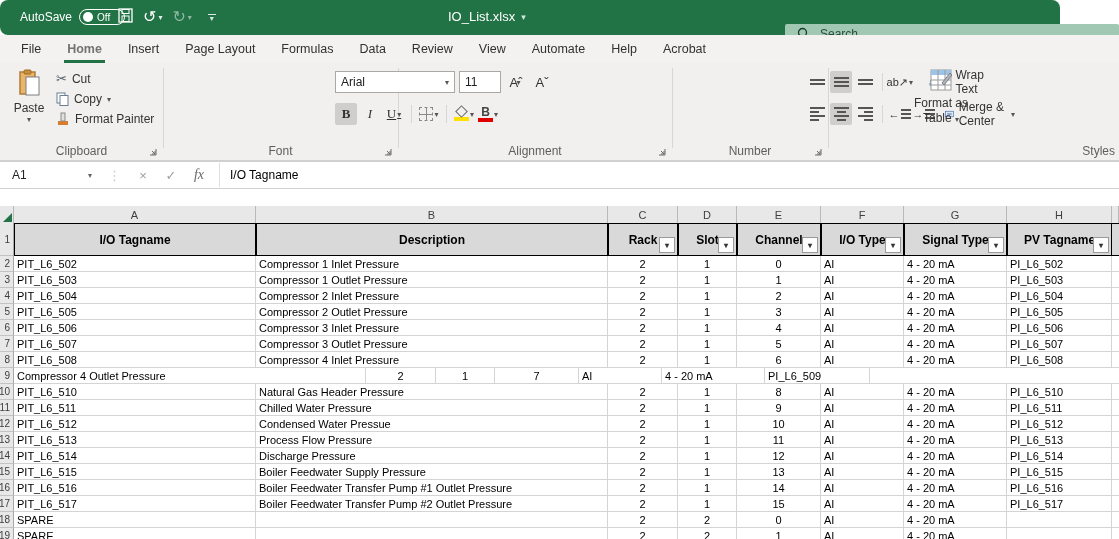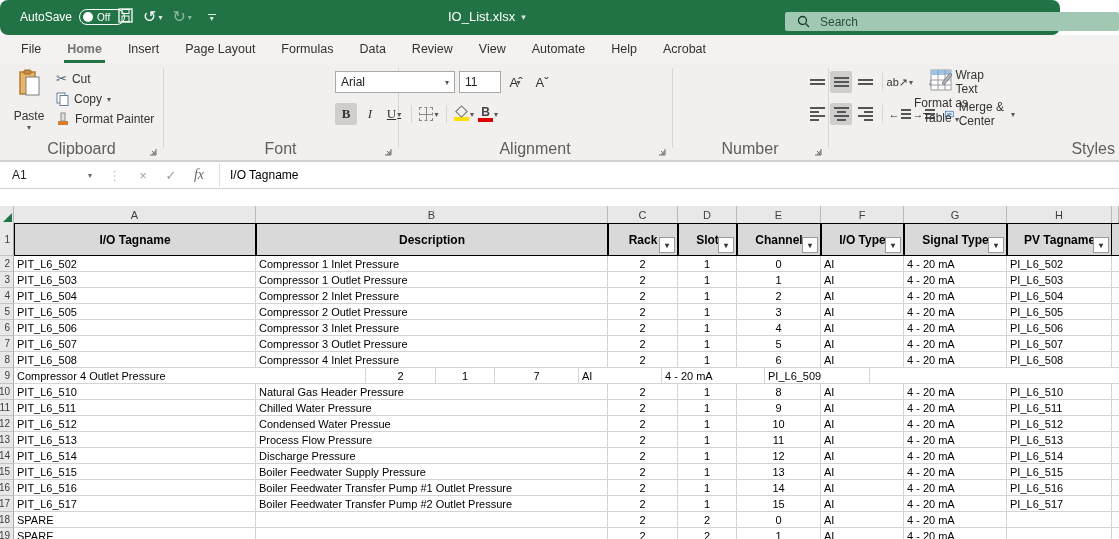--- a/index.html
+++ b/index.html
@@ -14,44 +14,44 @@
   .toggle-label { font-size: 10px; color: #fff; }
   .qat { position: absolute; left: 118px; top: 6px; display: flex; align-items: center; gap: 10px; height: 22px; }
   .qat .glyph { font-size: 16px; line-height: 1; color: #fff; }
   .qat .mini-dd { font-size: 8px; color: #e2efe8; margin-left: -6px; }
   .qat .disabled, .qat .disabled + .mini-dd { color: #8fb8a1; }
   .qat-custom { display: flex; flex-direction: column; align-items: center; margin-left: 6px; color: #d9e8e0; }
   .qat-custom .bar { width: 8px; height: 1px; background: #d9e8e0; margin-bottom: 1px; }
   .qat-custom .chev { font-size: 8px; line-height: 5px; }
   .doc-title { position: absolute; left: 448px; top: 9px; font-size: 13px; display: flex; align-items: center; gap: 6px; }
   .doc-title .chev { font-size: 9px; color: #d3e5da; }
-  .searchbox { position: absolute; left: 785px; top: 12px; width: 334px; height: 19px; background: #a0c8b2; border-radius: 2px; display: flex; align-items: center; padding-left: 12px; gap: 10px; }
+  .searchbox { position: absolute; left: 785px; top: 24px; width: 334px; height: 19px; background: #a0c8b2; border-radius: 2px; display: flex; align-items: center; padding-left: 12px; gap: 10px; }
   .searchbox span { font-size: 12px; color: #2d4d3e; }
 
   
   .tabrow { position: absolute; top: 35px; left: 0; width: 1119px; height: 28px; background: #f3f2f1; display: flex; align-items: stretch; padding-left: 8px; }
   .tab { position: relative; display: flex; align-items: center; padding: 0 13px; font-size: 12.5px; color: #323130; cursor: default; }
   .tab.active { font-weight: bold; color: #737373; }
   .tab.active::after { content: ""; position: absolute; left: 10px; right: 10px; bottom: 0; height: 3px; background: #217346; }
 
   
   .ribbon { position: absolute; top: 63px; left: 0; width: 1119px; height: 99px; background: #f1f0ee; border-bottom: 2px solid #d2d0ce; }
   .rsep { position: absolute; top: 5px; bottom: 12px; width: 1px; background: #d8d6d4; }
   .rgroup { position: absolute; top: 0; bottom: 0; }
-  .glabel { position: absolute; bottom: 2px; left: 0; right: 0; text-align: center; font-size: 16px; color: #605e5c; white-space: nowrap; }
+  .glabel { position: absolute; bottom: 2px; left: 0; right: 0; text-align: center; font-size: 12px; color: #605e5c; white-space: nowrap; }
   .launcher { position: absolute; bottom: 3px; right: 5px; width: 10px; height: 10px; }
   .rbtn { min-width: 22px; height: 22px; display: inline-flex; align-items: center; justify-content: center; font-size: 13px; color: #333; border-radius: 2px; gap: 1px; }
   .rbtn.active { background: #d0cecd; }
   .mini { font-size: 8px; color: #555; }
   .combo { height: 22px; border: 1px solid #aaa8a6; background: #fff; display: flex; align-items: center; font-size: 12px; color: #222; padding: 0 5px; gap: 34px; }
   .combo .dd { margin-left: auto; font-size: 8px; color: #555; padding-left: 5px; }
 
   
   .paste-btn { position: absolute; left: 8px; top: 6px; width: 42px; height: 78px; display: flex; flex-direction: column; align-items: center; font-size: 12px; color: #333; }
-  .paste-btn .lbl { margin-top: 12px; }
+  .paste-btn .lbl { margin-top: 4px; }
   .clip-rows { position: absolute; left: 56px; top: 8px; display: flex; flex-direction: column; gap: 6px; }
   .clip-row { display: flex; align-items: center; gap: 5px; font-size: 12px; color: #333; }
   .cut-glyph { font-size: 13px; color: #51616e; }
 
   
   .fg-r1 { position: absolute; left: 172px; top: 8px; display: flex; align-items: center; gap: 4px; }
   .fg-r2 { position: absolute; left: 172px; top: 40px; display: flex; align-items: center; gap: 2px; }
   .bld { font-weight: bold; font-family: "Liberation Serif", serif; }
   .ita { font-style: italic; font-family: "Liberation Serif", serif; }
   .und { text-decoration: underline; font-family: "Liberation Serif", serif; }

